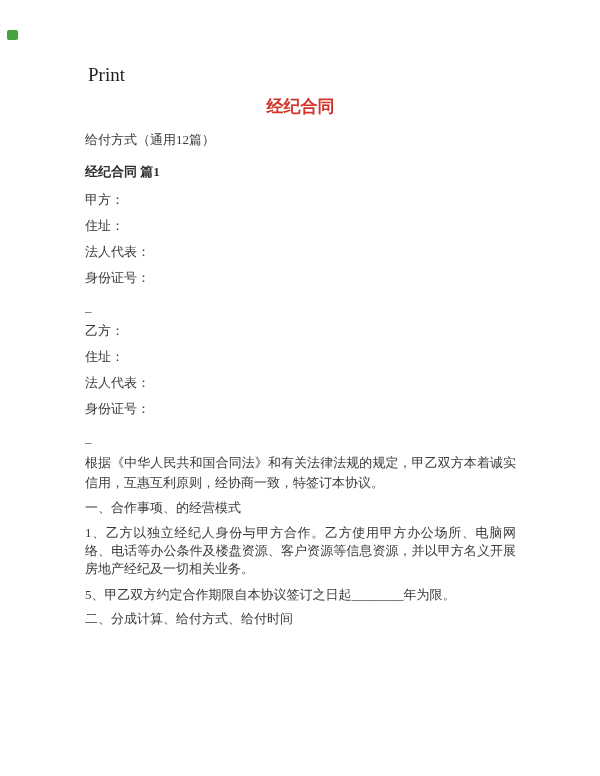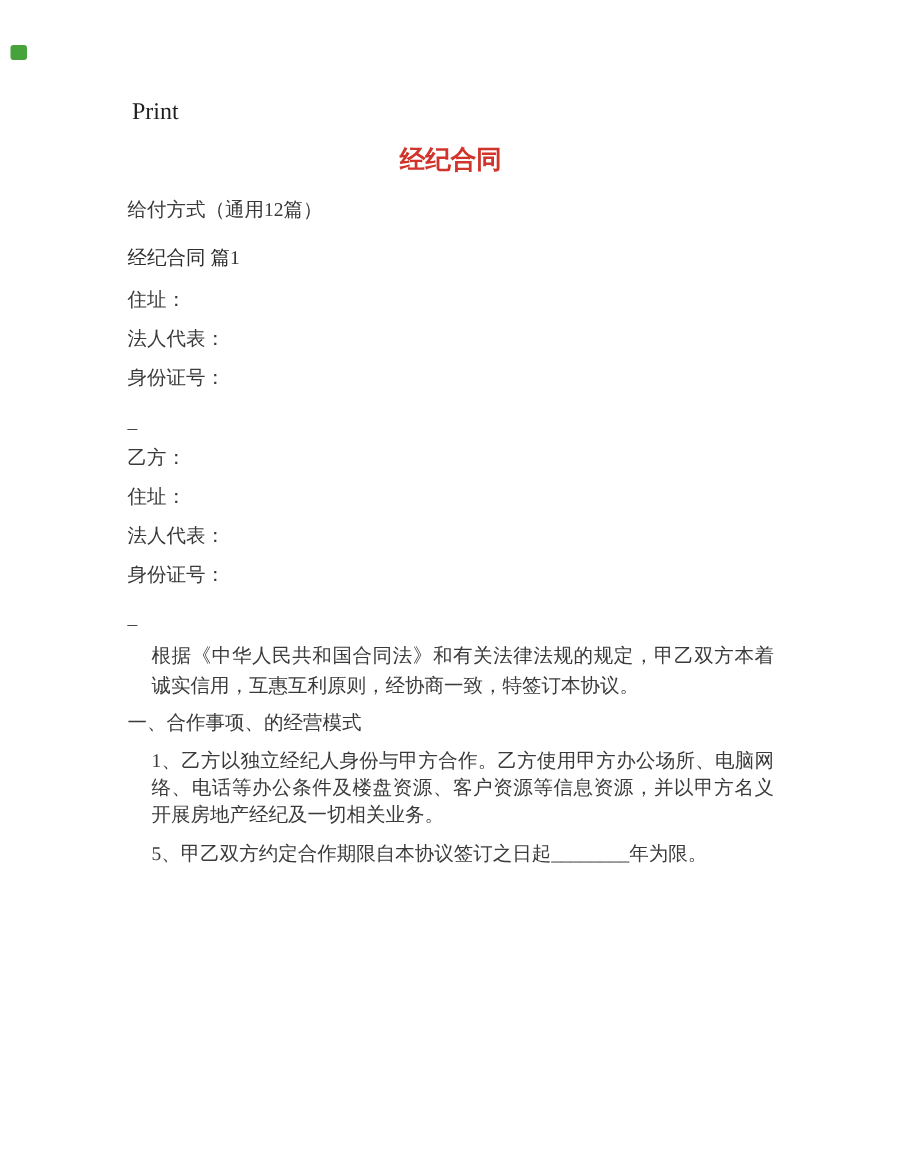--- a/index.html
+++ b/index.html
@@ -21,21 +21,21 @@
     top: 30px;
     width: 11px;
     height: 10px;
     background: #46a33c;
     border-radius: 2px;
   }
   .print-link {
     position: absolute;
     left: 88px;
     top: 67px;
-    font-size: 16px;
+    font-size: 19px;
     line-height: 16px;
     color: #1f1f1f;
     cursor: pointer;
     text-decoration: none;
   }
   .doc {
     position: absolute;
     left: 0;
     top: 0;
     width: 600px;
@@ -51,31 +51,31 @@
     text-align: center;
     margin: 0 0 14px 0;
   }
   .line {
     line-height: 17px;
     margin: 0 0 9px 0;
     white-space: nowrap;
   }
   .subtitle { margin-bottom: 15px; }
   .part-heading {
-    font-weight: normal;
+    font-weight: bold;
     color: #2e2e2e;
     margin-bottom: 11px;
   }
   .dash {
     line-height: 17px;
     margin: 16px 0 3px 0;
   }
   .para {
     line-height: 18px;
-    margin: 0 0 8px 16px;
+    margin: 0 0 8px 0;
     text-align: justify;
   }
   .preamble {
     line-height: 20px;
     margin-bottom: 6px;
   }
   .section-heading {
     line-height: 17px;
     margin: 0 0 8px 0;
   }
@@ -89,20 +89,21 @@
 <a class="print-link">Print</a>
 
 <div class="doc">
 
   <div class="doc-title">经纪合同</div>
 
   <div class="line subtitle">给付方式（通用12篇）</div>
 
   <div class="line part-heading">经纪合同 篇1</div>
 
+  <div class="line">甲方：</div>
   <div class="line">住址：</div>
   <div class="line">法人代表：</div>
   <div class="line">身份证号：</div>
 
   <div class="dash">–</div>
 
   <div class="line">乙方：</div>
   <div class="line">住址：</div>
   <div class="line">法人代表：</div>
   <div class="line">身份证号：</div>
@@ -111,14 +112,15 @@
 
   <div class="para preamble">根据《中华人民共和国合同法》和有关法律法规的规定，甲乙双方本着诚实信用，互惠互利原则，经协商一致，特签订本协议。</div>
 
   <div class="section-heading">一、合作事项、的经营模式</div>
 
 
   <div class="para">1、乙方以独立经纪人身份与甲方合作。乙方使用甲方办公场所、电脑网络、电话等办公条件及楼盘资源、客户资源等信息资源，并以甲方名义开展房地产经纪及一切相关业务。</div>
 
   <div class="para clause3">5、甲乙双方约定合作期限自本协议签订之日起________年为限。</div>
 
+  <div class="section-heading">二、分成计算、给付方式、给付时间</div>
 
 </div>
 
 </body></html>

